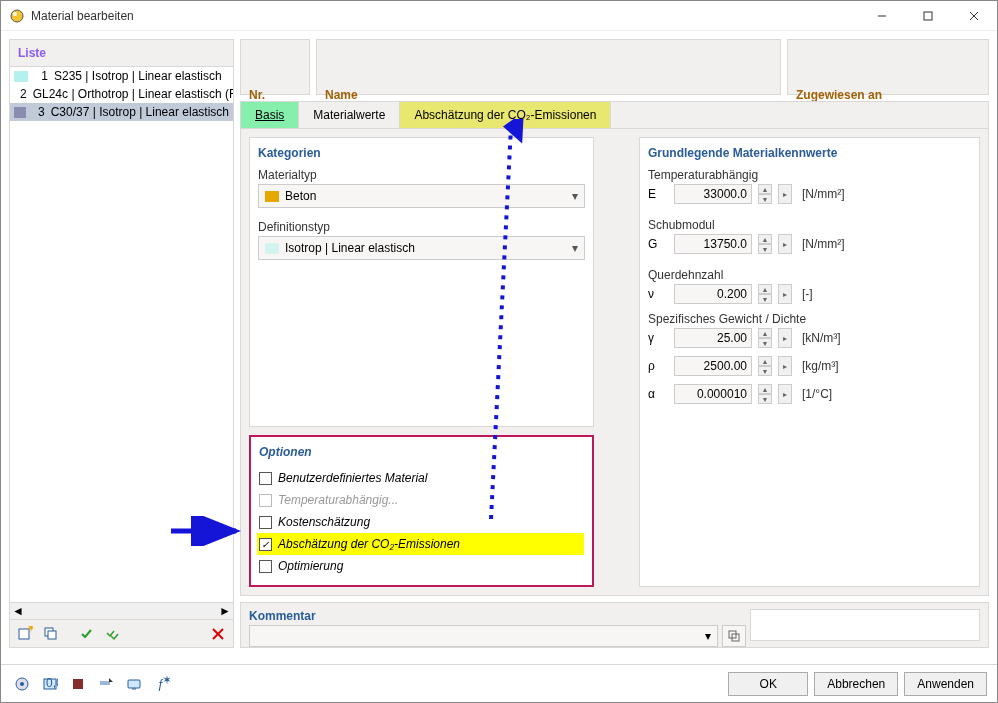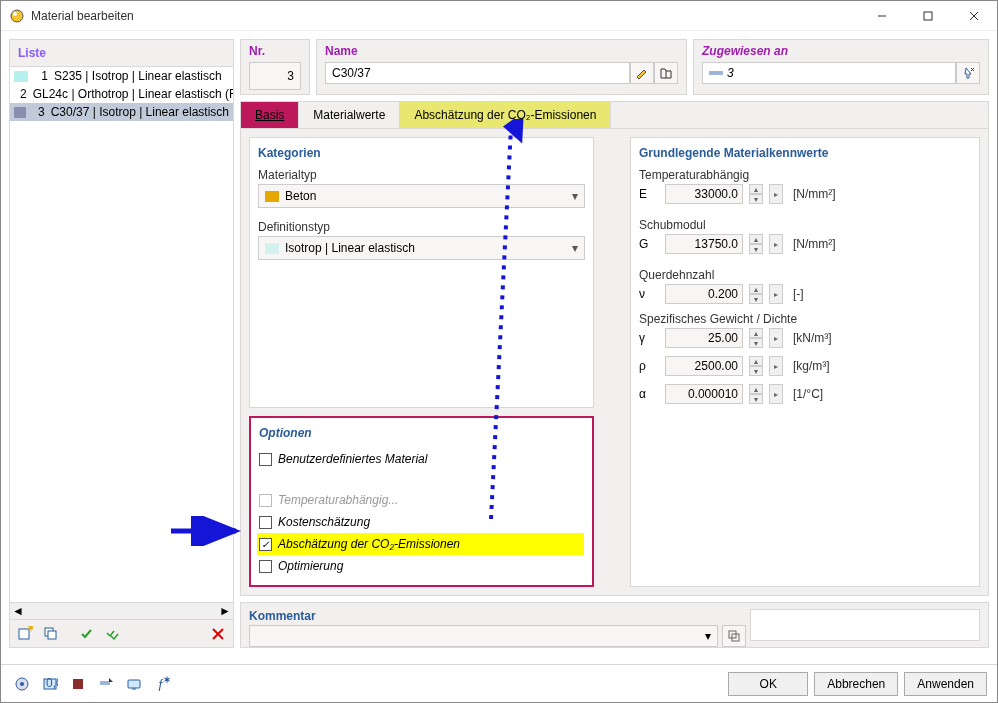--- a/index.html
+++ b/index.html
@@ -28,51 +28,51 @@
 .list-idx { width: 14px; text-align: right; }
 
 
 .left-scroll { height: 17px; background: #f0f0f0; border-top: 1px solid #d9d8d6; display: flex; align-items: center; justify-content: space-between; padding: 0 2px; }
 .left-tools { height: 28px; display: flex; align-items: center; padding: 0 4px; gap: 4px; background: #f1f0ef; border-top: 1px solid #d9d8d6; }
 .tbtn { width: 22px; height: 22px; display: flex; align-items: center; justify-content: center; border: 1px solid transparent; }
 
 
 .top-row { display: flex; gap: 6px; height: 56px; }
 .box { background: #f1f0ef; border: 1px solid #d9d8d6; padding: 4px 8px; display: flex; flex-direction: column; }
-.box-label { color: #a21caf; font-weight: bold; margin-bottom: 4px; }
+.box-label { color: #a16207; font-weight: bold; margin-bottom: 4px; margin-top: 44px; }
 .nr-box { width: 70px; }
 .name-box { flex: 1; }
-.assign-box { width: 296px; font-style: italic; }
+.assign-box { width: 202px; }
 .field-row { display: flex; align-items: center; }
 .txt-in { background: #fff; border: 1px solid #ccc; padding: 2px 6px; height: 22px; flex: 1; }
 .txt-in.ro { background: #f7f6f4; text-align: right; }
 .smallbtn { width: 24px; height: 22px; border: 1px solid #ccc; background: #f7f6f4; display: flex; align-items: center; justify-content: center; }
 
 
 .tabs { display: flex; background: #f1f0ef; border: 1px solid #d9d8d6; border-bottom: none; }
 .tab { padding: 6px 14px; border-right: 1px solid #d9d8d6; cursor: pointer; }
-.tab.active { background: #be185d; font-weight: normal; text-decoration: underline; }
+.tab.active { background: #86efac; font-weight: normal; text-decoration: underline; }
 .tab.hl { background: #e8e870; }
 
 
-.form-area { flex: 1; background: #f1f0ef; border: 1px solid #d9d8d6; padding: 8px; display: flex; gap: 1px; }
+.form-area { flex: 1; background: #f1f0ef; border: 1px solid #d9d8d6; padding: 8px; display: flex; gap: 10px; }
 .col-l { width: 345px; display: flex; flex-direction: column; gap: 8px; }
 .col-r { flex: 1; padding-left: 35px; }
 
 .group { background: #fff; border: 1px solid #d9d8d6; padding: 8px; }
 .group-title { color: #2a5c99; font-weight: bold; margin-bottom: 8px; }
 .fld-label { color: #333; margin-top: 6px; margin-bottom: 2px; }
 .combo { display: flex; align-items: center; background: #f7f6f4; border: 1px solid #ccc; height: 24px; padding: 0 6px; gap: 6px; }
 .combo .dn { margin-left: auto; color: #555; }
 
 
 .opts { background: #fff; border: 2px solid #be185d; padding: 8px; font-style: italic; }
 .chk-row { display: flex; align-items: center; gap: 6px; height: 22px; }
 .chk-row.hl { background: #ffff00; padding: 0 2px; margin-left: -2px; }
-.chk-row.dis { color: #999; margin-top: 19px; }
+.chk-row.dis { color: #999; }
 .chk { width: 13px; height: 13px; border: 1px solid #555; background: #fff; display: flex; align-items: center; justify-content: center; font-size: 10px; }
 .chk.dis { border-color: #bbb; }
 
 
 .prop { display: flex; align-items: center; gap: 6px; margin-top: 2px; margin-bottom: 8px; }
 .prop .sym { width: 20px; }
 .numf { width: 78px; text-align: right; background: #f7f6f4; border: 1px solid #ccc; height: 20px; padding: 0 4px; }
 .spin { width: 14px; height: 20px; display: flex; flex-direction: column; }
 .spin div { flex: 1; display: flex; align-items: center; justify-content: center; font-size: 7px; color: #666; border: 1px solid #ccc; background: #f0f0f0; }
 .gobtn { width: 14px; height: 20px; border: 1px solid #ccc; background: #f0f0f0; display: flex; align-items: center; justify-content: center; font-size: 8px; color: #666; }

